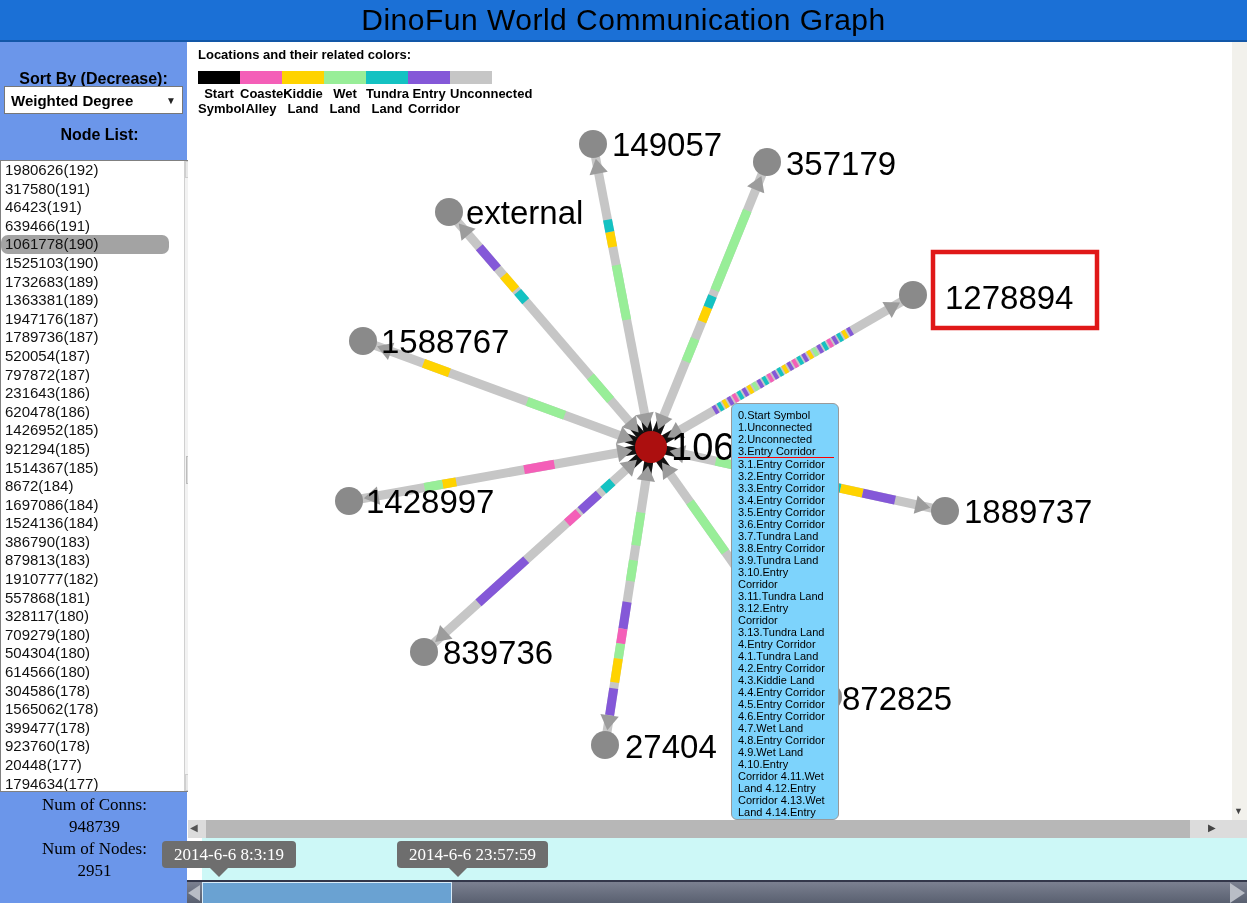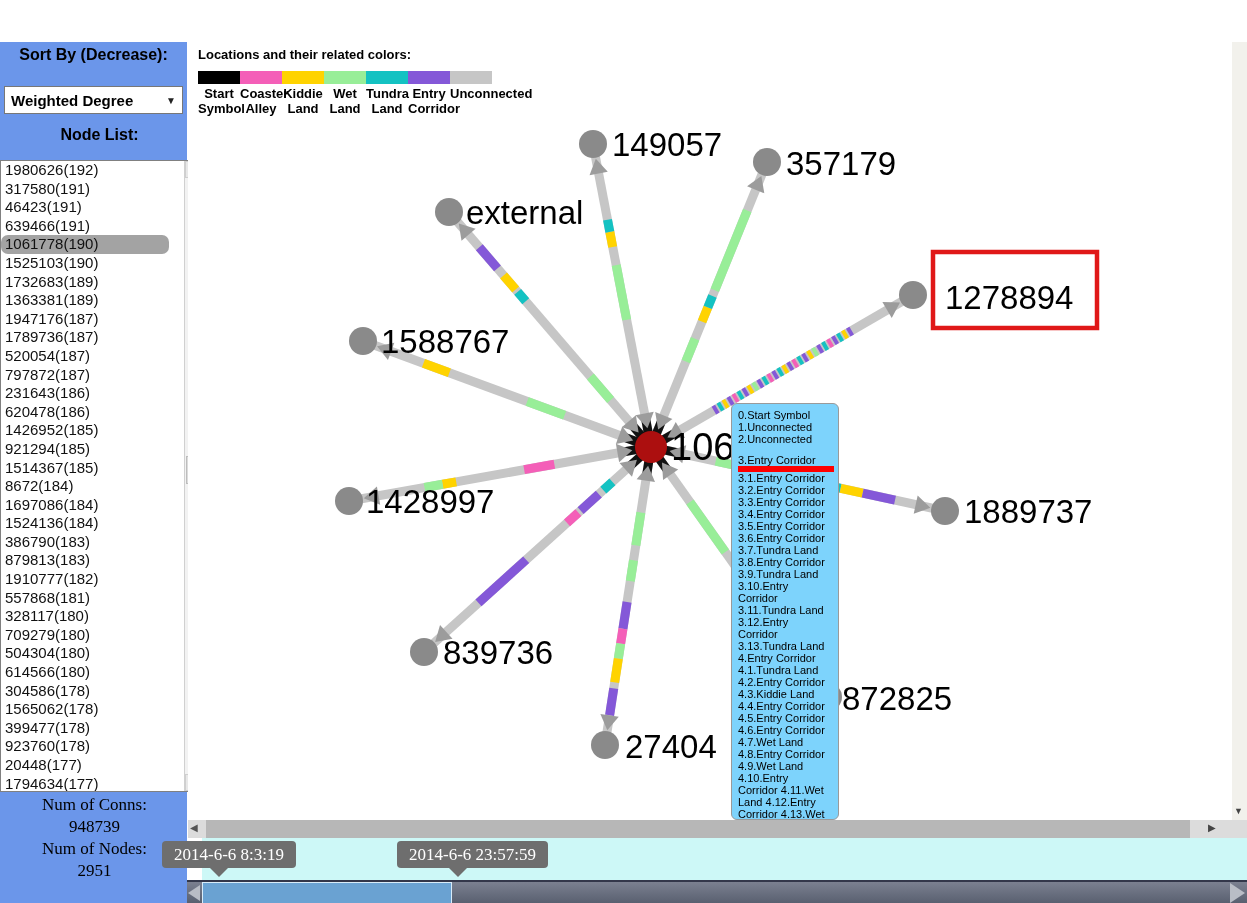--- a/index.html
+++ b/index.html
@@ -14,21 +14,21 @@
     background:#1b70d6; border-bottom:2px solid #1257a8;
     display:flex; align-items:center; justify-content:center;
   }
   #titlebar .title { font-size:30px; font-weight:400; color:#000; letter-spacing:0.5px; }
   
   #sidebar {
     position:absolute; left:0; top:42px; width:187px; height:861px;
     background:#6b96ea;
   }
   .side-label { text-align:center; font-weight:bold; font-size:16px; color:#000; }
-  #sortby-label { position:absolute; left:0; top:4px; width:187px; }
+  #sortby-label { position:absolute; left:0; top:28px; width:187px; }
   #sort-dropdown {
     position:absolute; left:4px; top:44px; width:179px; height:28px;
     background:#fff; border:1px solid #777; display:flex; align-items:center;
     font-size:15px; font-weight:bold; padding:9px 6px; cursor:default;
   }
   #sort-dropdown .dd-arrow { margin-left:auto; font-size:10px; color:#222; }
   #nodelist-label { position:absolute; left:0; top:84px; width:199px; }
   #node-list-box {
     position:absolute; left:0; top:118px; width:202px; height:632px;
     background:#fff; border:1px solid #808080; overflow:hidden;
@@ -71,21 +71,21 @@
   .legend-item { width:42px; text-align:center; }
   .legend-swatch { width:42px; height:13px; }
   .legend-label { font-size:13px; font-weight:bold; line-height:15px; margin-top:2px; white-space:nowrap; }
   
   #loc-tooltip {
     position:absolute; left:543px; top:361px; width:108px; height:417px;
     background:#7dd3fc; border:1px solid #9a9a9a; border-radius:6px;
     padding:5px 2px 0 6px; overflow:hidden; font-size:11px; line-height:12px; color:#000;
   }
   .tt-line { white-space:nowrap; }
-  .tt-line.underlined { border-bottom:6px solid #a16207; display:block; width:96px;margin-top:9px; }
+  .tt-line.underlined { border-bottom:1px solid #a16207; display:block; width:96px; }
   
   #v-scrollbar {
     position:absolute; left:1232px; top:42px; width:15px; height:778px;
     background:#f2f1ec;
   }
   #v-sb-down { position:absolute; left:2px; bottom:4px; font-size:9px; color:#444; }
   #h-scrollbar {
     position:absolute; left:188px; top:820px; width:1059px; height:18px;
     background:#dcdcdc;
   }
@@ -128,20 +128,23 @@
     position:absolute; right:2px; top:1px; width:0; height:0;
     border-top:10px solid transparent; border-bottom:10px solid transparent;
     border-left:15px solid #b9bdc6;
   }
 </style>
 </head>
 <body>
 
 <div id="app">
 
+  <div id="titlebar">
+    <span class="title">DinoFun World Communication Graph</span>
+  </div>
 
   <div id="sidebar">
     <div id="sortby-label" class="side-label">Sort By (Decrease):</div>
     <div id="sort-dropdown">
       <span>Weighted Degree</span>
       <span class="dd-arrow">▼</span>
     </div>
     <div id="nodelist-label" class="side-label">Node List:</div>
     <div id="node-list-box">
       <div id="node-list">

